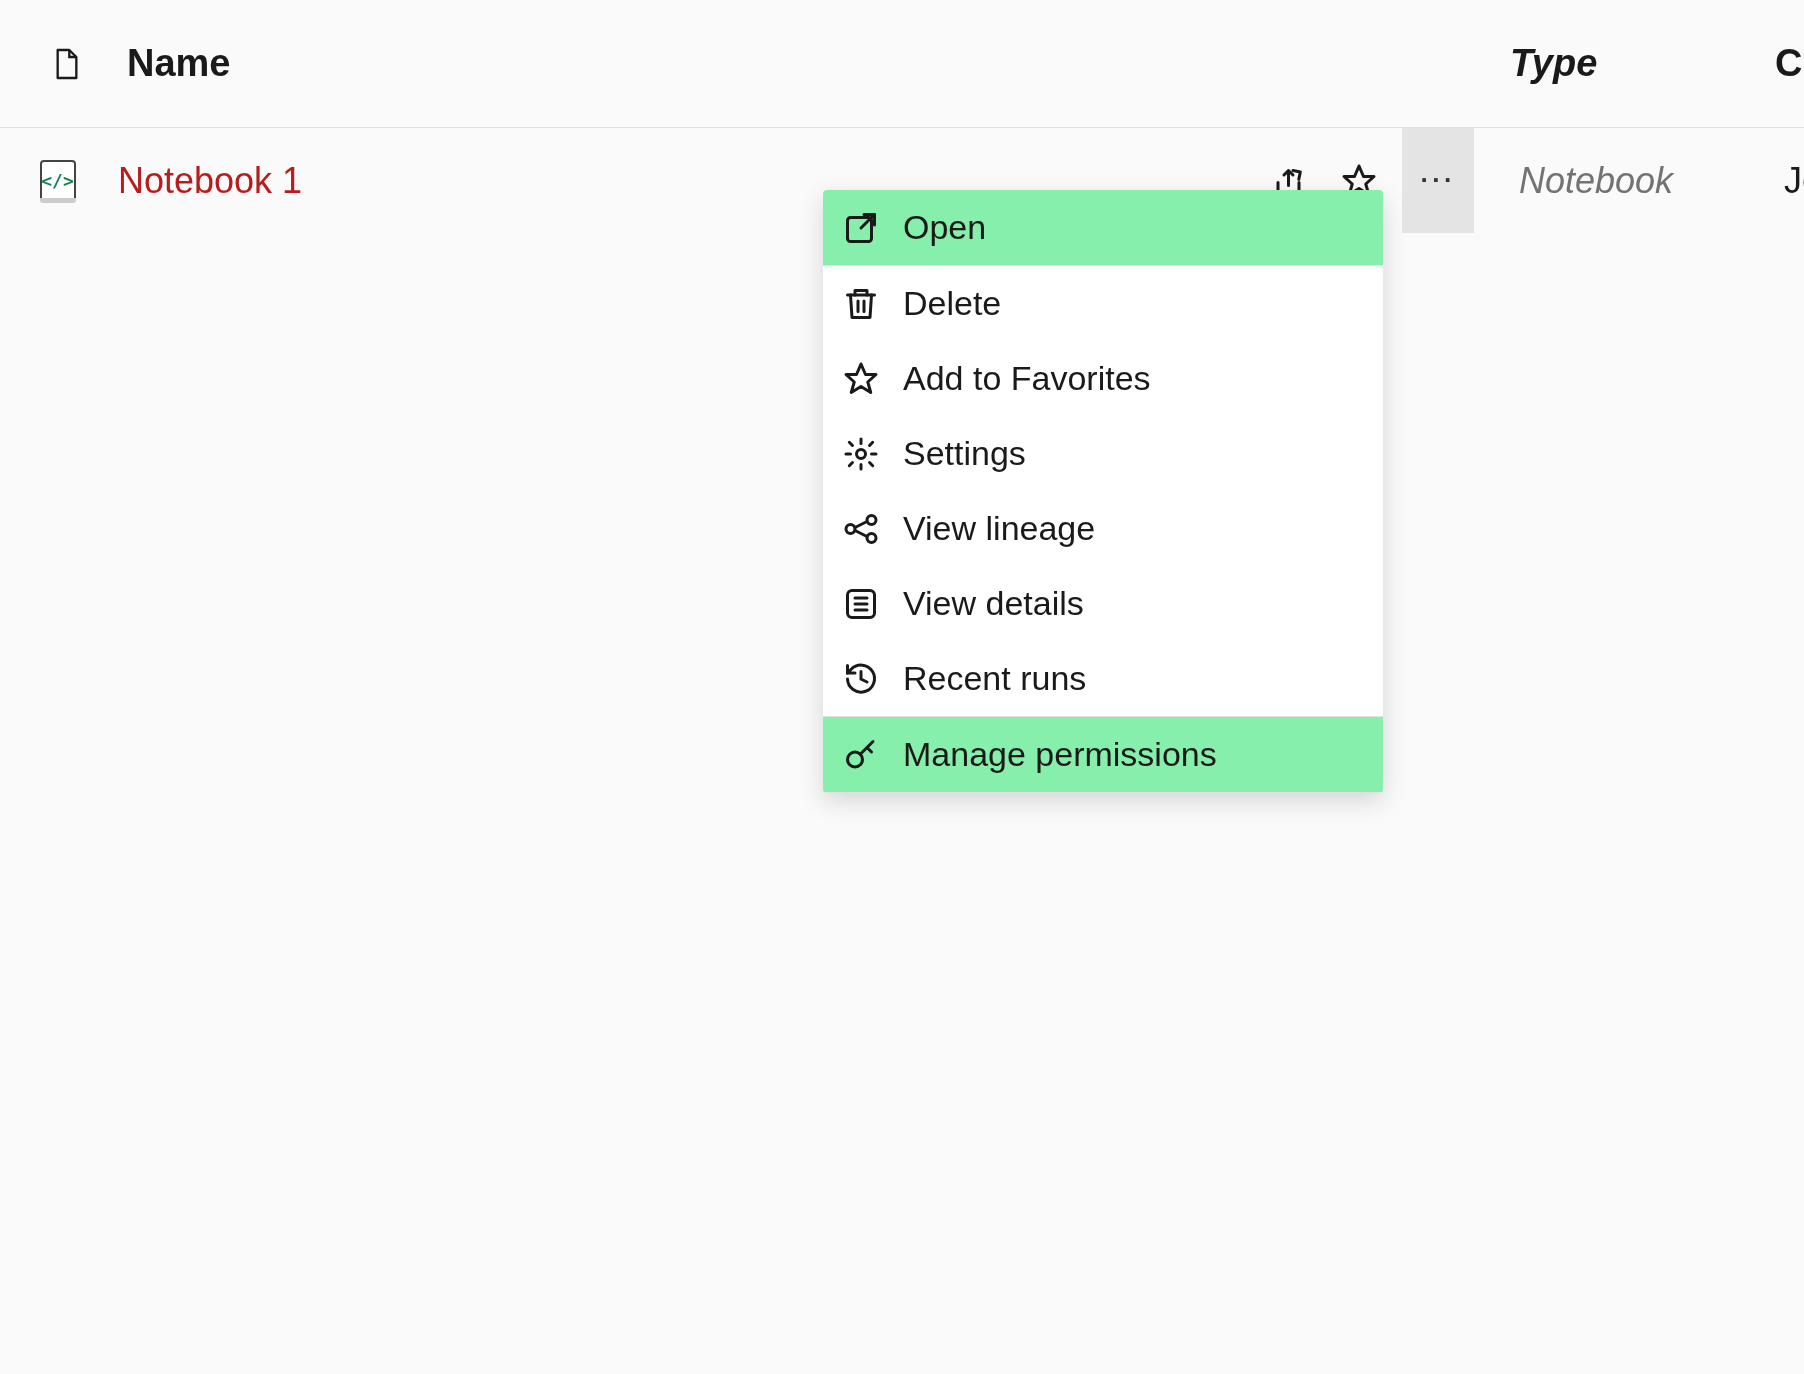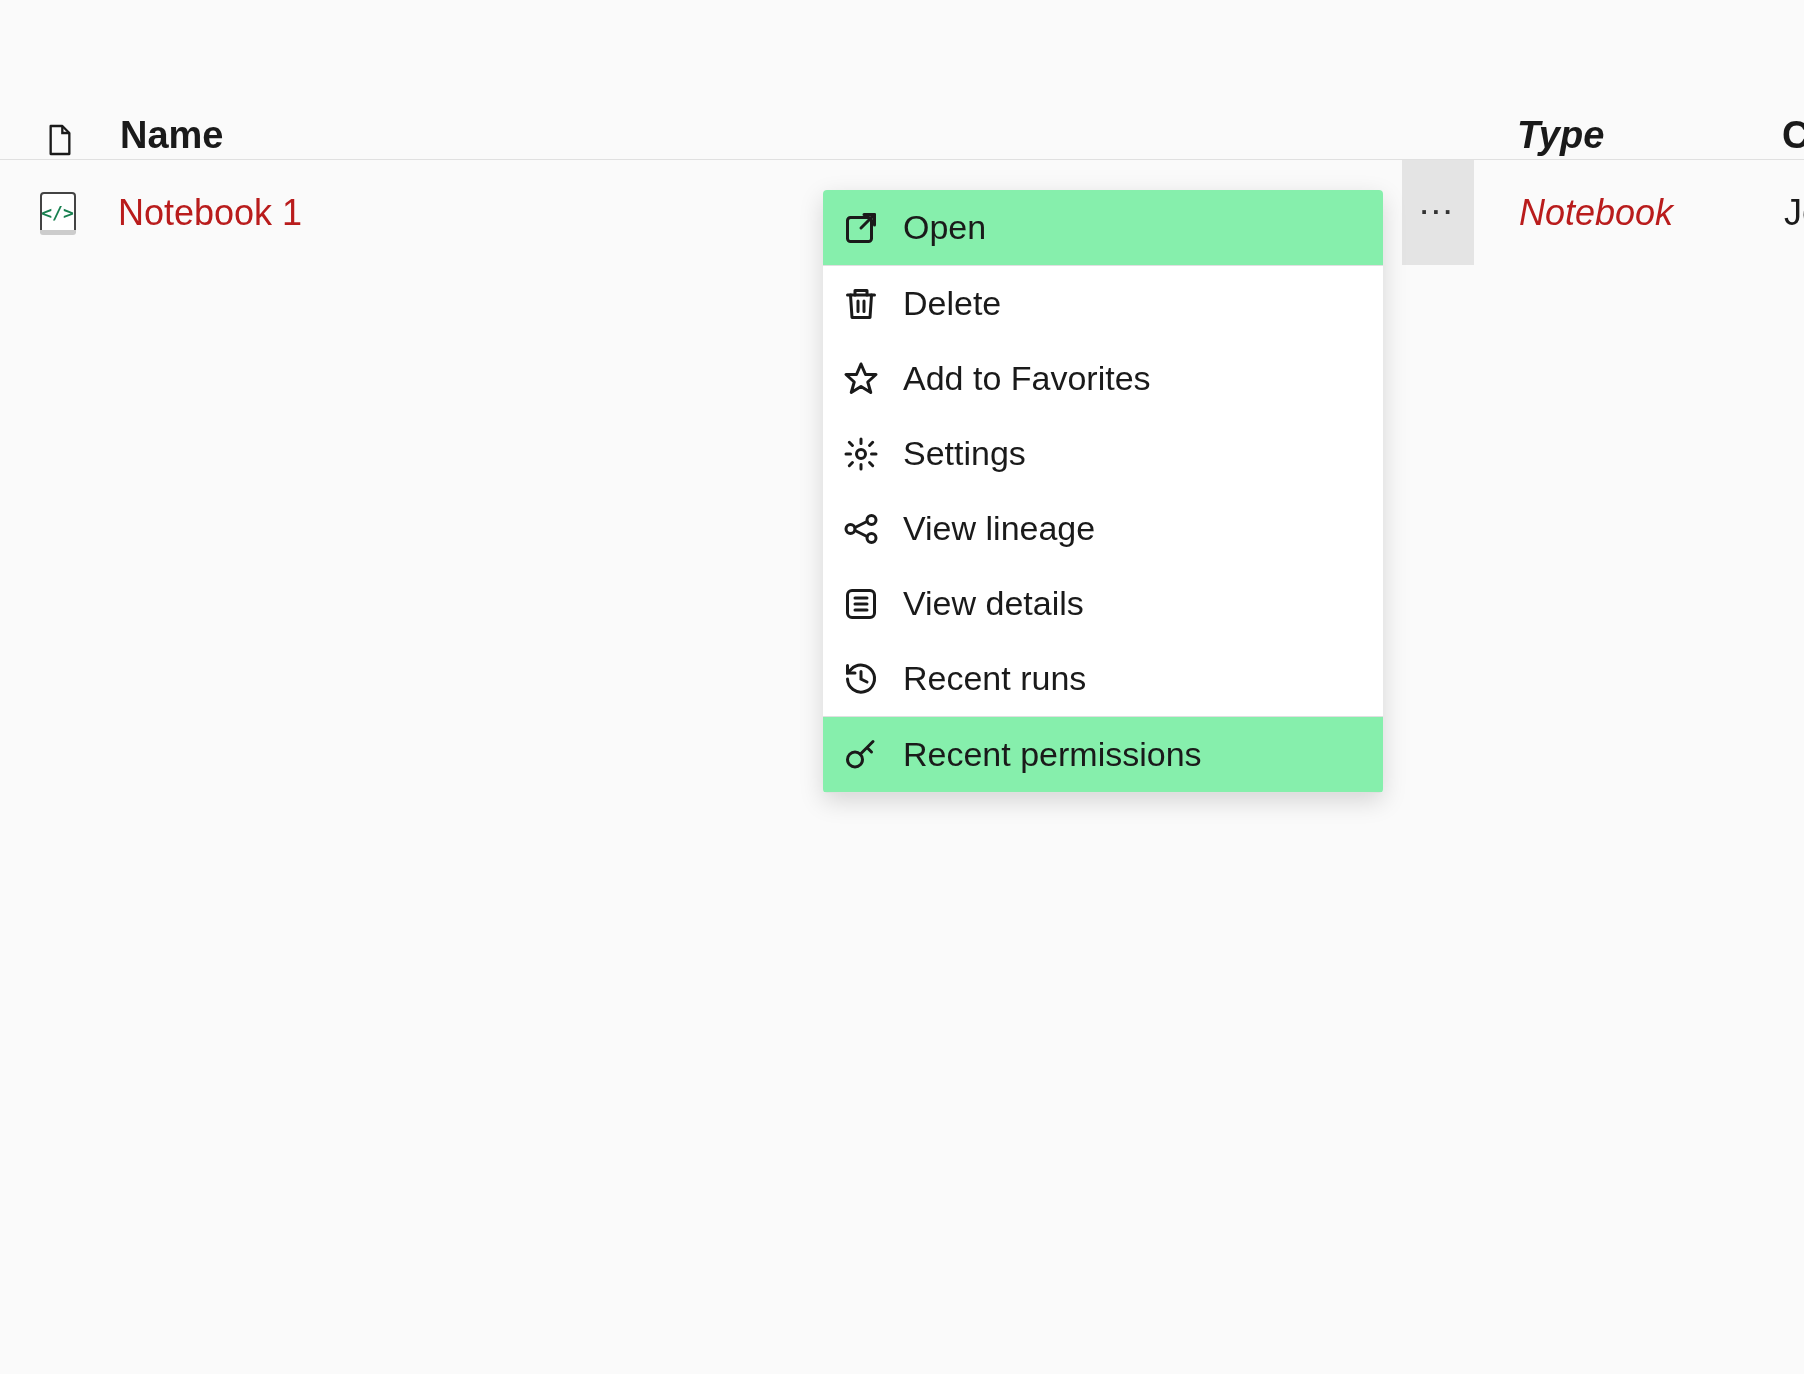--- a/index.html
+++ b/index.html
@@ -13,25 +13,24 @@
       width: 1804px;
       height: 1374px;
       overflow: hidden;
       position: relative;
     }
     .table-container {
       width: 100%;
     }
     .table-header {
       display: flex;
-      align-items: flex-end;
+      align-items: center;
       height: 128px;
       border-bottom: 1px solid #e0e0e0;
-      padding: 2px;
-      margin-top: 32px;
+      padding: 9px;
     }
     .col-icon {
       width: 115px;
       display: flex;
       justify-content: center;
       align-items: center;
     }
     .col-name {
       flex: 1;
       padding-left: 3px;
@@ -94,21 +93,21 @@
       background: #ccc;
       border-radius: 0 0 3px 3px;
     }
     .row-name {
       font-size: 36px;
       color: #b91c1c;
       font-weight: 400;
     }
     .row-type {
       font-size: 36px;
-      color: #b91c1c;
+      color: #737373;
       font-weight: 400;
     }
     .action-btn {
       width: 54px;
       height: 54px;
       display: flex;
       align-items: center;
       justify-content: center;
       cursor: pointer;
       border-radius: 4px;
@@ -308,16 +307,16 @@
     <span class="menu-item-label">Recent runs</span>
   </div>
   <div class="menu-separator"></div>
   <div class="menu-item hovered">
     <span class="menu-item-icon">
       <svg viewBox="0 0 24 24" fill="none" stroke="#1a1a1a" stroke-width="2" stroke-linecap="round" stroke-linejoin="round">
         <circle cx="8" cy="15" r="5"></circle>
         <path d="M11.5 11.5 L20 3 M16 7 L19 10"></path>
       </svg>
     </span>
-    <span class="menu-item-label">Recent permissions</span>
+    <span class="menu-item-label">Manage permissions</span>
   </div>
   <div class="menu-separator"></div>
 </div>
 
 </body></html>

